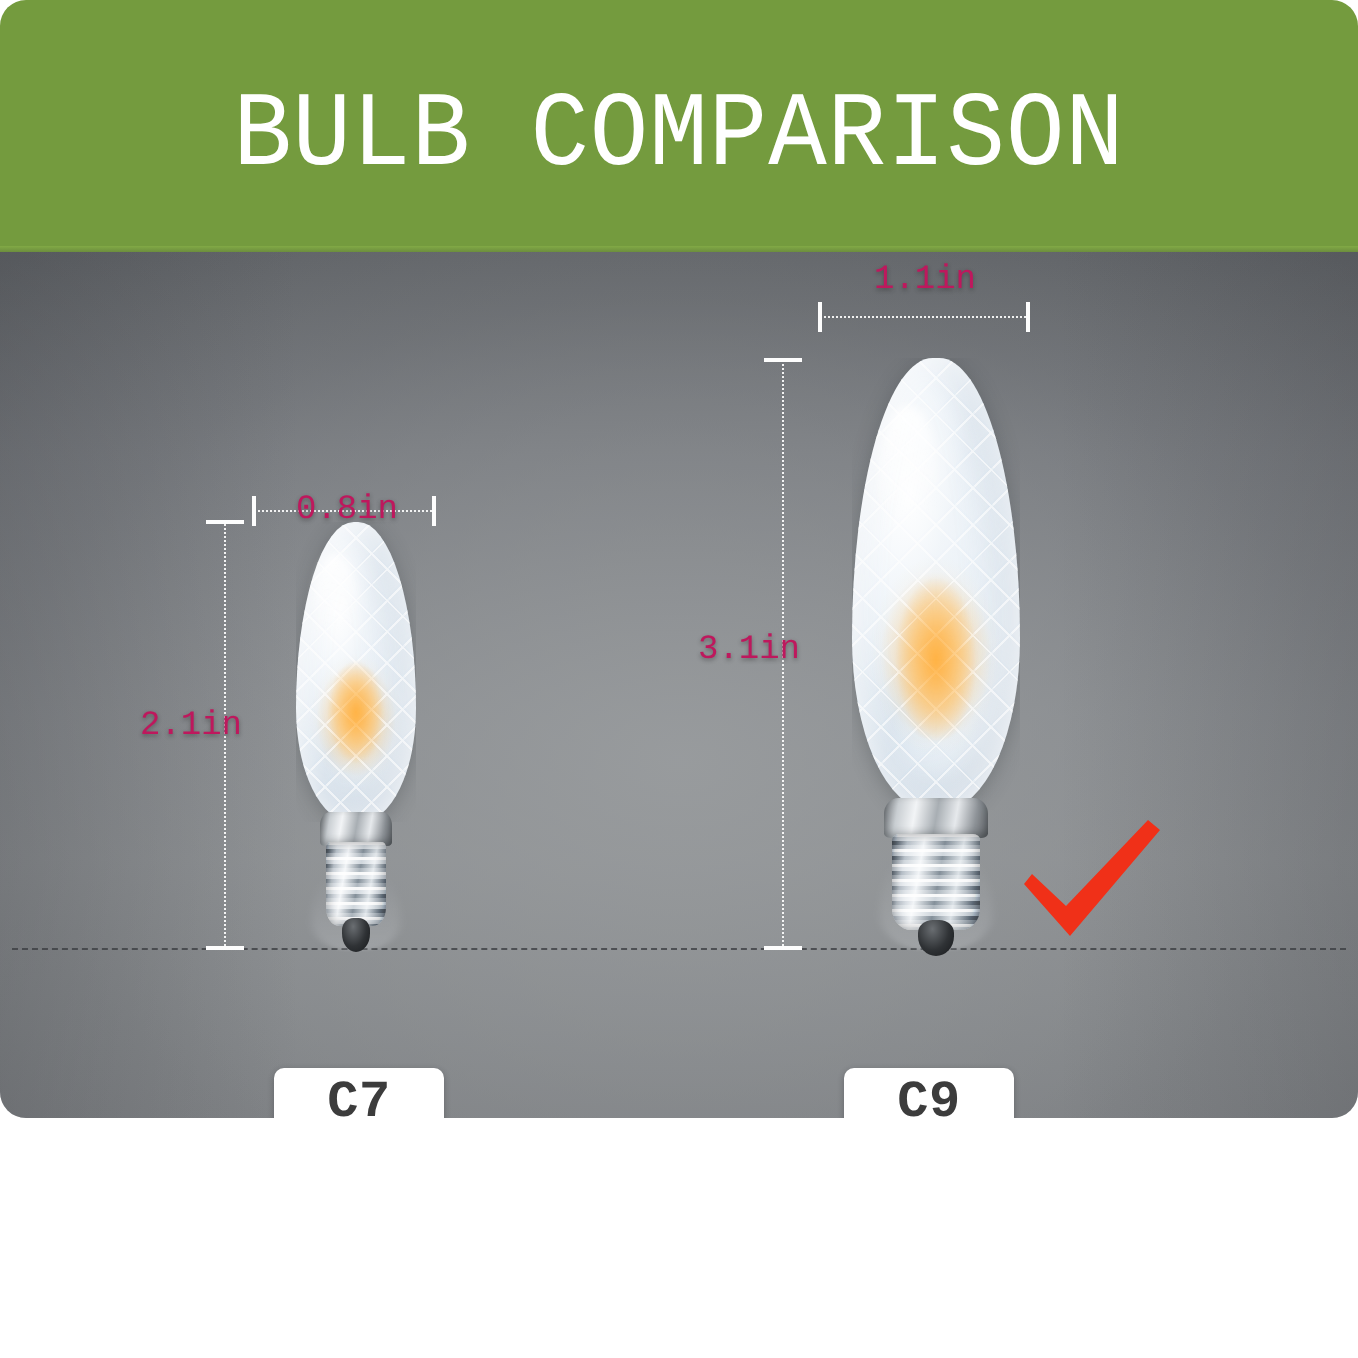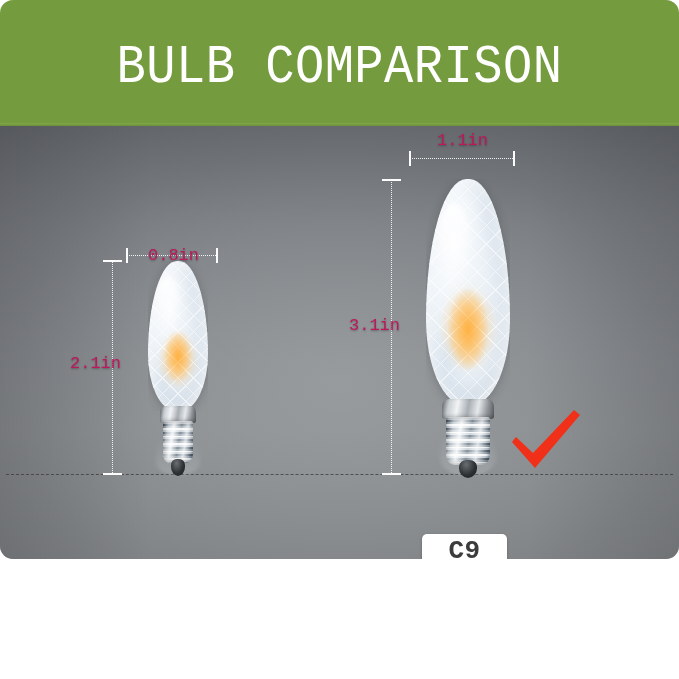--- a/index.html
+++ b/index.html
@@ -304,18 +304,21 @@
   <div class="tick-v" style="left:409px; top:151px; height:15px;"></div>
   <div class="tick-v" style="left:513px; top:151px; height:15px;"></div>
   <div class="dim-label" style="left:437px; top:131px;">1.1in</div>
 
   <div class="checkmark">
     <svg width="80" height="66" viewBox="0 0 80 66" xmlns="http://www.w3.org/2000/svg">
       <path d="M6 36 L10 31 L27 47 L68 4 L74 9 L29 62 Z" fill="#f03018"></path>
     </svg>
   </div>
 
+  <div class="chip" style="left:137px; top:534px; width:85px; height:34px;">
+    <span>C7</span>
+  </div>
 
   <div class="chip" style="left:422px; top:534px; width:85px; height:34px;text-align:center;">
     <span>C9</span>
   </div>
 
 </div>
 
 </body></html>

